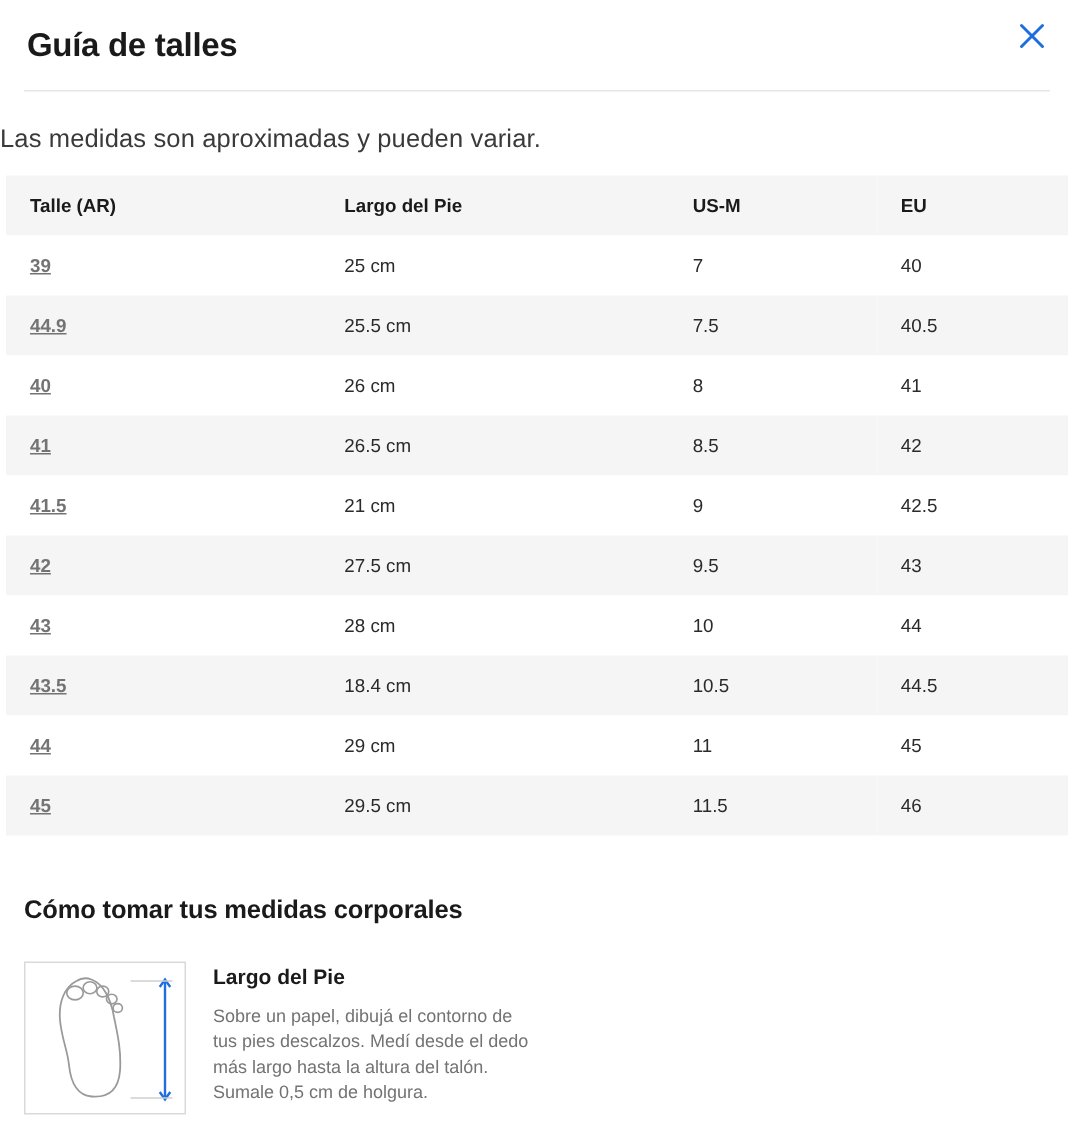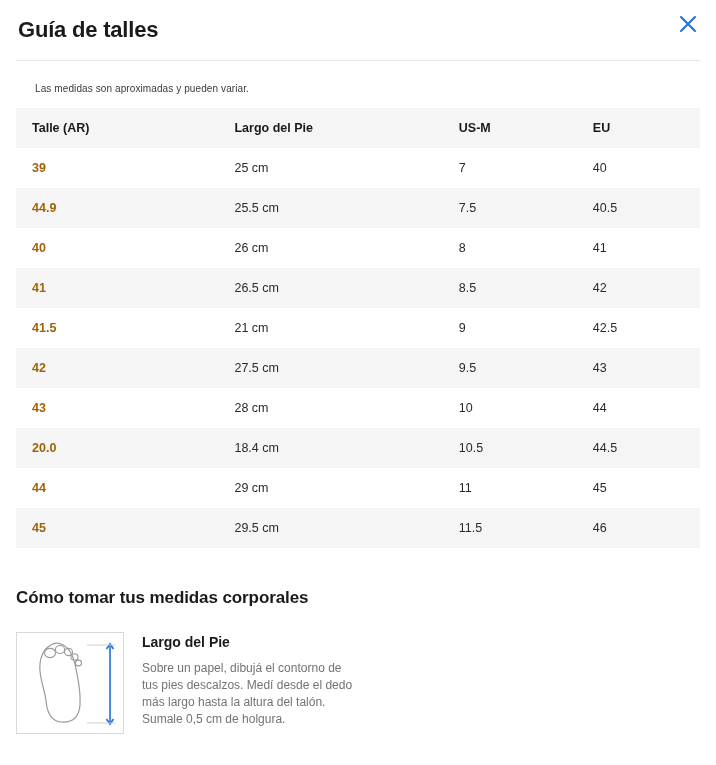--- a/index.html
+++ b/index.html
@@ -49,28 +49,27 @@
     border: none;
     padding: 0;
   }
   .close-btn svg { display: block; }
   .header-rule {
     height: 1px;
     background: #e6e6e6;
     margin: 0 16px;
   }
   .note {
-    font-size: 10px;
+    font-size: 17px;
     color: #3a3a3a;
     padding: 22px 16px 14px 0;
     letter-spacing: 0.1px;
-    margin-left: 35px;
   }
   .table-wrap {
-    padding: 0 16px;
+    padding: 0 4px;
   }
   table.size-table {
     width: 100%;
     border-collapse: collapse;
     table-layout: fixed;
   }
   table.size-table thead th {
     background: #f5f5f5;
     font-size: 12.5px;
     font-weight: bold;
@@ -82,21 +81,22 @@
   }
   table.size-table tbody td {
     font-size: 12.5px;
     color: #2b2b2b;
     height: 40px;
     padding: 0 16px;
     vertical-align: middle;
   }
   table.size-table tbody td:first-child {
     font-weight: bold;
-    color: #a16207;
+    color: #737373;
+    text-decoration: underline;
   }
   table.size-table tbody tr.odd-row td {
     background: #f5f5f5;
   }
   table.size-table tbody tr.even-row td {
     background: #ffffff;
   }
   col.c1 { width: 29.6%; }
   col.c2 { width: 32.8%; }
   col.c3 { width: 19.6%; }
@@ -208,21 +208,21 @@
           <td>9.5</td>
           <td>43</td>
         </tr>
         <tr class="even-row">
           <td>43</td>
           <td>28 cm</td>
           <td>10</td>
           <td>44</td>
         </tr>
         <tr class="odd-row">
-          <td>20.0</td>
+          <td>43.5</td>
           <td>18.4 cm</td>
           <td>10.5</td>
           <td>44.5</td>
         </tr>
         <tr class="even-row">
           <td>44</td>
           <td>29 cm</td>
           <td>11</td>
           <td>45</td>
         </tr>

